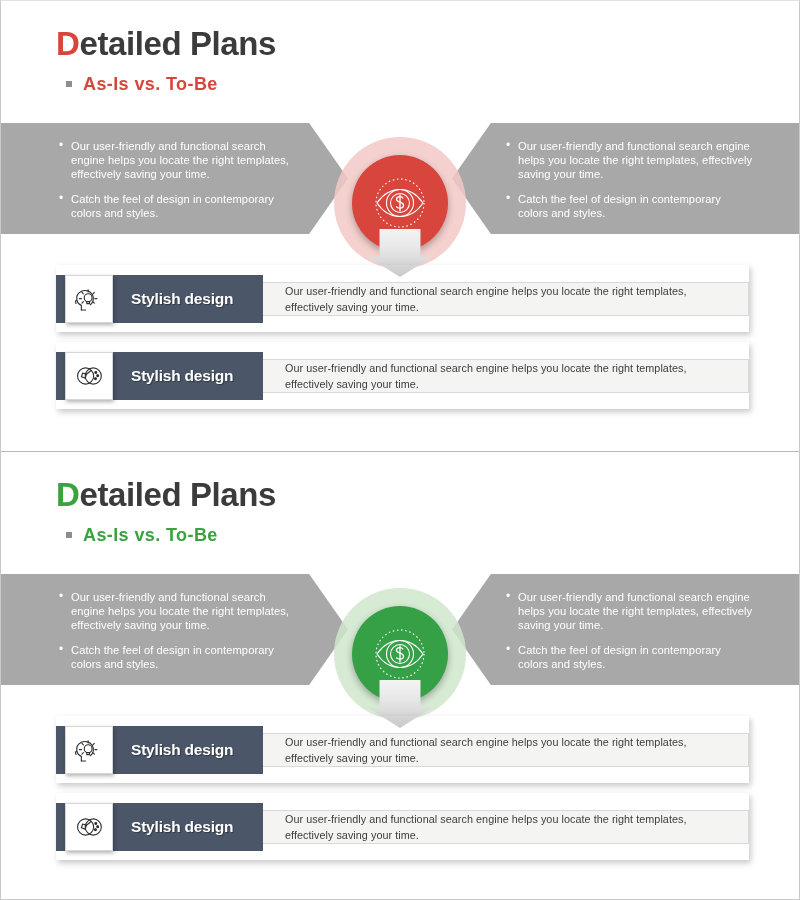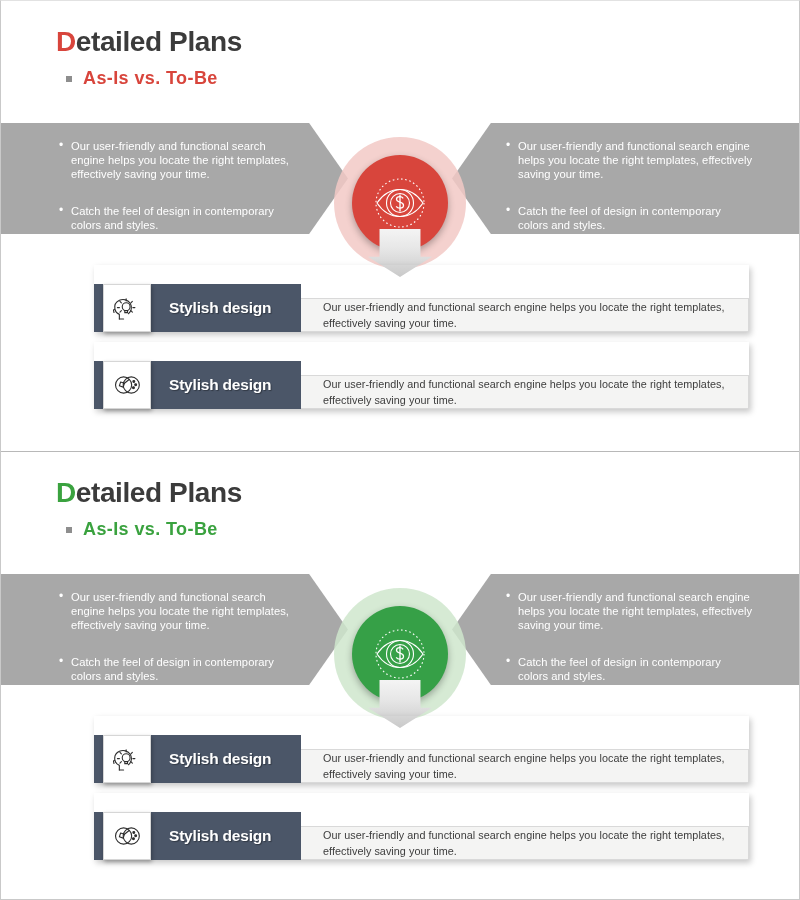--- a/index.html
+++ b/index.html
@@ -31,21 +31,21 @@
   }
   .slide + .slide { border-top: 1px solid #b8b8b8; }
 
   
   .slide-header {
     position: absolute;
     left: 55px;
     top: 26px;
   }
   .title {
-    font-size: 28px;
+    font-size: 33px;
     font-weight: bold;
     letter-spacing: -0.4px;
     color: #3b3b3b;
     line-height: 1.05;
     white-space: nowrap;
   }
   .title .accent-letter { color: #d8453c; }
   .slide-green .title .accent-letter { color: #3aa23f; }
 
   .subtitle-row {
@@ -101,21 +101,21 @@
   }
   .panel ul { list-style: none; }
   .panel li {
     position: relative;
     padding-left: 12px;
     color: #ffffff;
     font-size: 11.2px;
     line-height: 14.2px;
     letter-spacing: 0.05px;
   }
-  .panel li + li { margin-top: 22px; }
+  .panel li + li { margin-top: 10px; }
   .panel li::before {
     content: "•";
     position: absolute;
     left: 0;
     top: -1px;
     font-size: 12px;
     color: #ffffff;
   }
 
   
@@ -170,24 +170,23 @@
 
   
   .cards {
     position: absolute;
     left: 55px;
     top: 264px;
     width: 693px;
   }
   .card {
     display: flex;
-    align-items: flex-end;
+    align-items: center;
     height: 67px;
     box-shadow: 2px 3px 6px rgba(0,0,0,0.22);
-    margin-left: 38px;
   }
   .card + .card { margin-top: 10px; }
 
   .card-label {
     width: 207px;
     flex: none;
     background: #4b5668;
     display: flex;
     align-items: center;
     padding-left: 9px;

